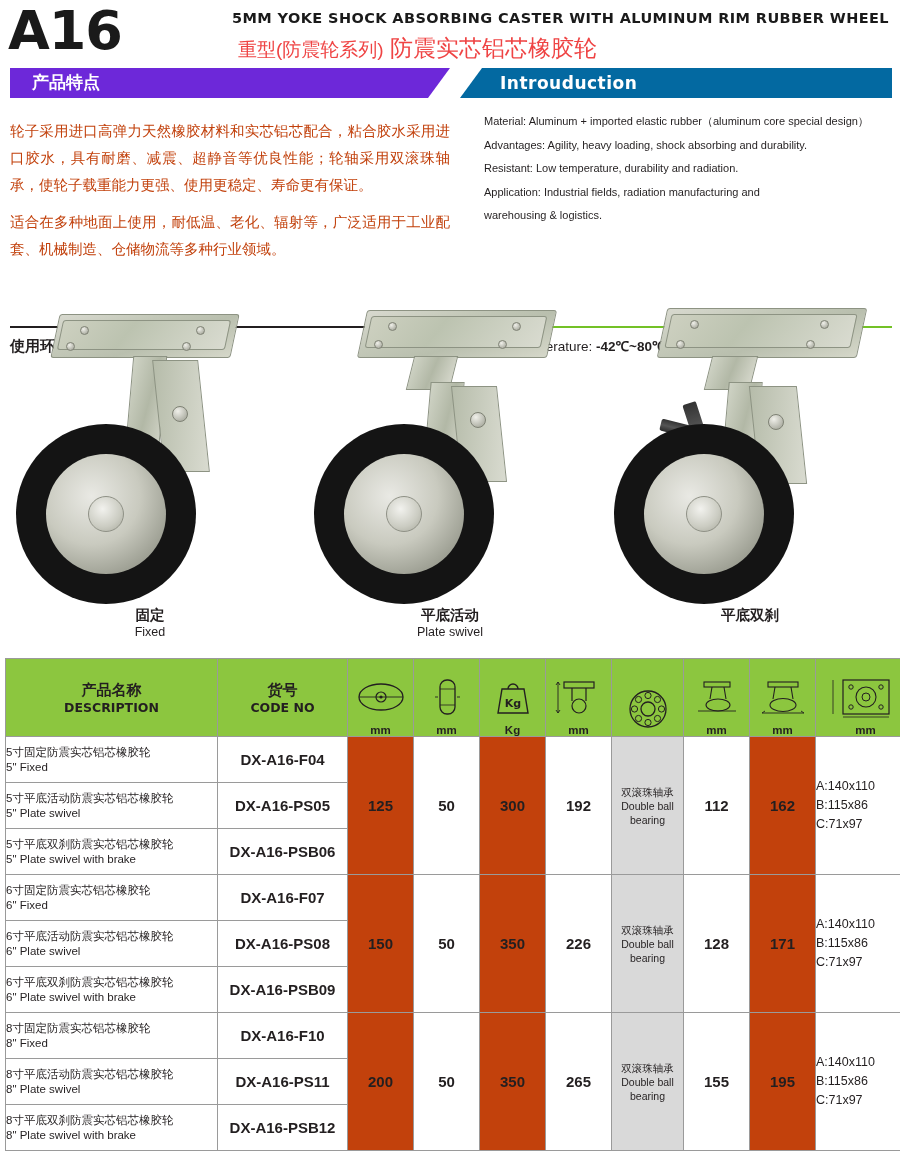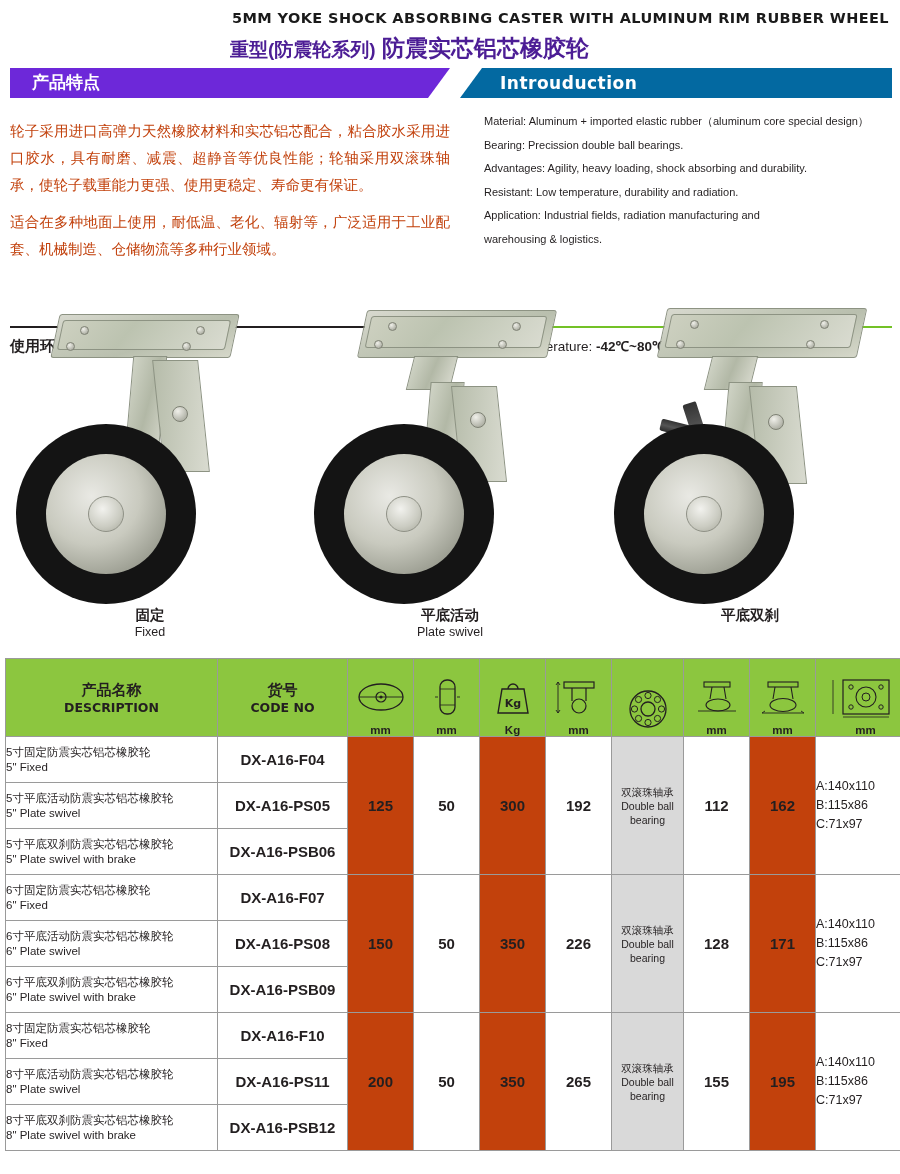--- a/index.html
+++ b/index.html
@@ -36,25 +36,25 @@
     left: 232px;
     top: 10px;
     font-size: 14.5px;
     font-weight: bold;
     letter-spacing: 0.4px;
     color: #1a1a1a;
     font-family: "DejaVu Sans", sans-serif;
   }
   .header-cn {
     position: absolute;
-    left: 230px;
+    left: 238px;
     top: 33px;
     font-size: 23px;
-    font-weight: bold;
-    color: #4c1d95;
+    font-weight: normal;
+    color: #ef4444;
   }
   .header-cn .cn-small {
     font-size: 19px;
   }
 
   
   .intro-wrap {
     position: relative;
     width: 900px;
     height: 222px;
@@ -280,20 +280,21 @@
     font-size: 12.5px;
     line-height: 19px;
     vertical-align: middle;
     background: #ffffff;
   }
 </style>
 </head>
 <body>
 
 <div class="header">
+  <div class="model-code">A16</div>
   <div class="header-en">5MM YOKE SHOCK ABSORBING CASTER WITH ALUMINUM RIM RUBBER WHEEL</div>
   <div class="header-cn">
     <span class="cn-small">重型(防震轮系列)</span>
     <span>防震实芯铝芯橡胶轮</span>
   </div>
 </div>
 
 <div class="intro-wrap">
 
   <div class="col-left">
@@ -301,21 +302,20 @@
     <div class="body-text">
       <p>轮子采用进口高弹力天然橡胶材料和实芯铝芯配合，粘合胶水采用进口胶水，具有耐磨、减震、超静音等优良性能；轮轴采用双滚珠轴承，使轮子载重能力更强、使用更稳定、寿命更有保证。</p>
       <p>适合在多种地面上使用，耐低温、老化、辐射等，广泛适用于工业配套、机械制造、仓储物流等多种行业领域。</p>
     </div>
   </div>
 
   <div class="col-right">
     <div class="bar bar-green">Introuduction</div>
     <div class="body-text">
       <p>Material: Aluminum + imported elastic rubber（aluminum core special design）</p>
-      <p>Bearing: Precission double ball bearings.</p>
       <p>Advantages: Agility, heavy loading, shock absorbing and durability.</p>
       <p>Resistant: Low temperature, durability and radiation.</p>
       <p>Application: Industrial fields, radiation manufacturing and</p>
       <p>warehousing &amp; logistics.</p>
     </div>
   </div>
 
   <div class="temp-left">使用环境温度：-42℃~80℃</div>
   <div class="temp-right">
     <span>Working Temperature: </span><b>-42℃~80℃</b>

